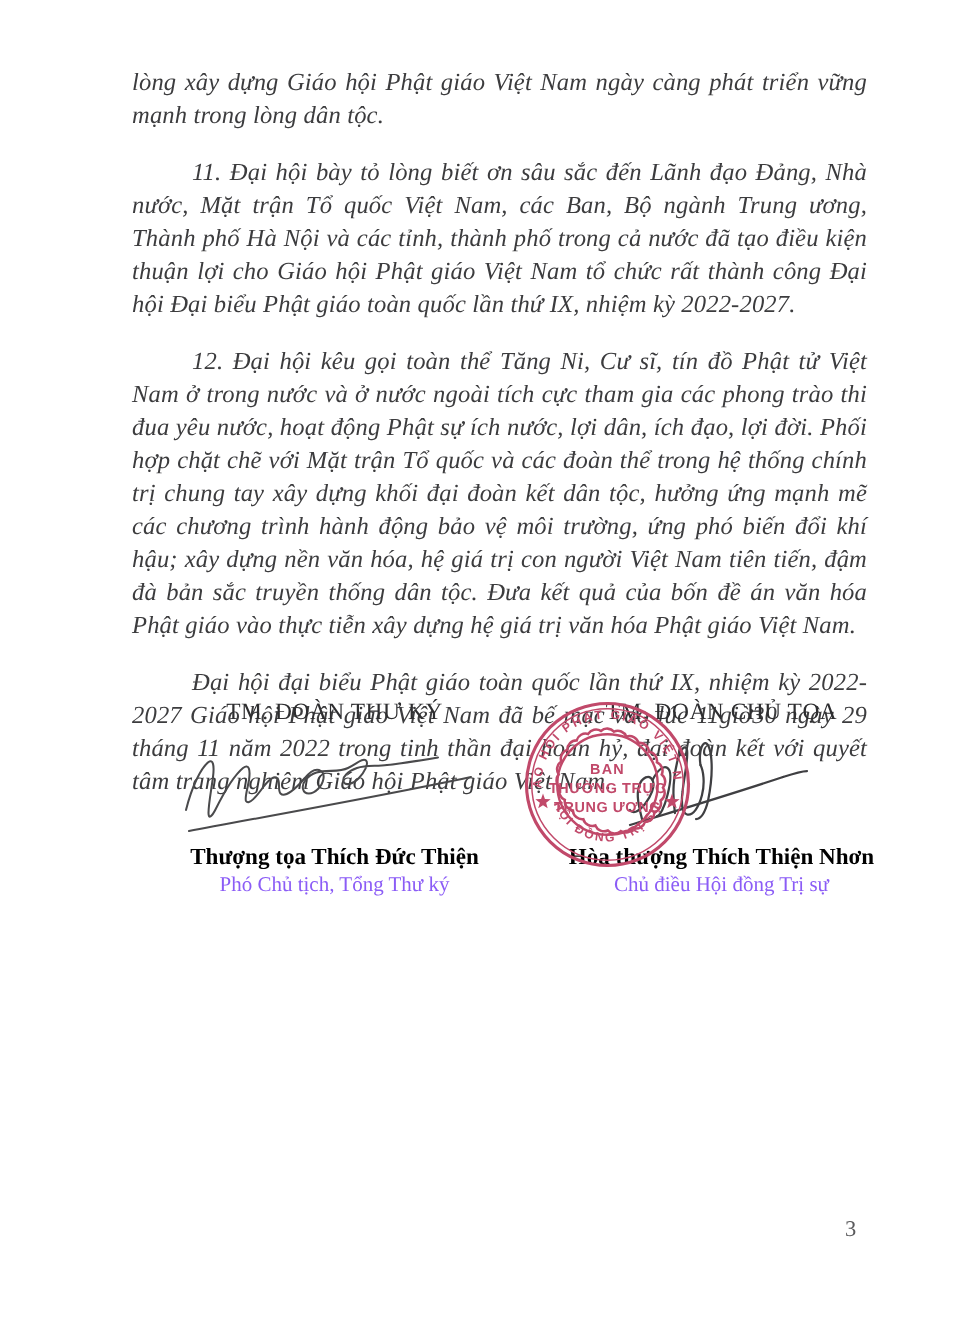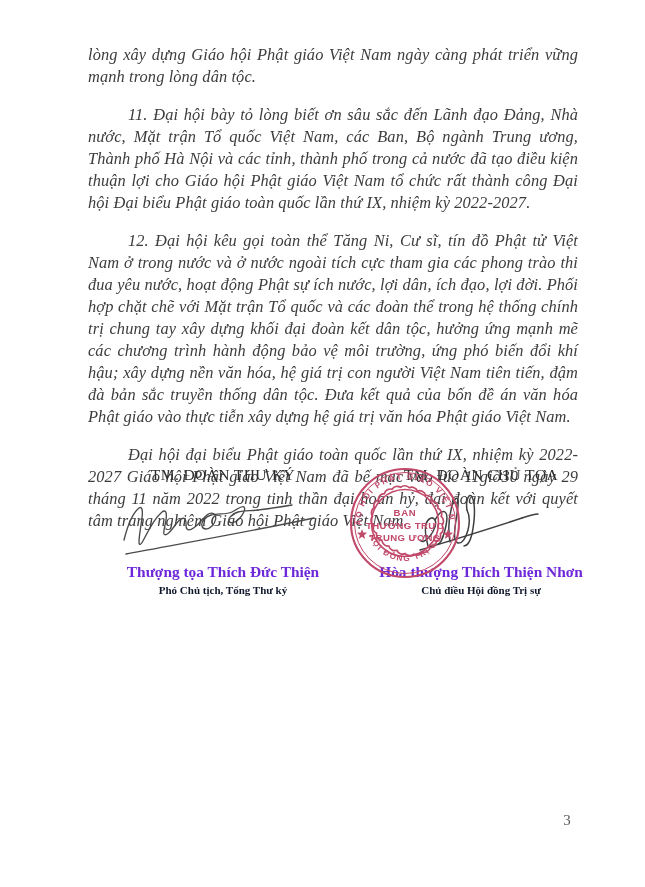--- a/index.html
+++ b/index.html
@@ -72,28 +72,28 @@
   }
   .sig-ink svg {
     position: absolute;
     left: 0;
     top: 0;
     overflow: visible;
   }
   .sig-name {
     font-size: 15.4px;
     font-weight: bold;
-    color: #6d28d9;
+    color: #000000;
     line-height: 19px;
     white-space: nowrap;
   }
   .sig-title {
-    font-size: 11px;
-    font-weight: bold;
-    color: #0f172a;
+    font-size: 14px;
+    font-weight: normal;
+    color: #8b5cf6;
     line-height: 19px;
     white-space: nowrap;
   }
 
   
   .seal {
     position: absolute;
     left: 349px;
     top: 467px;
     width: 112px;

